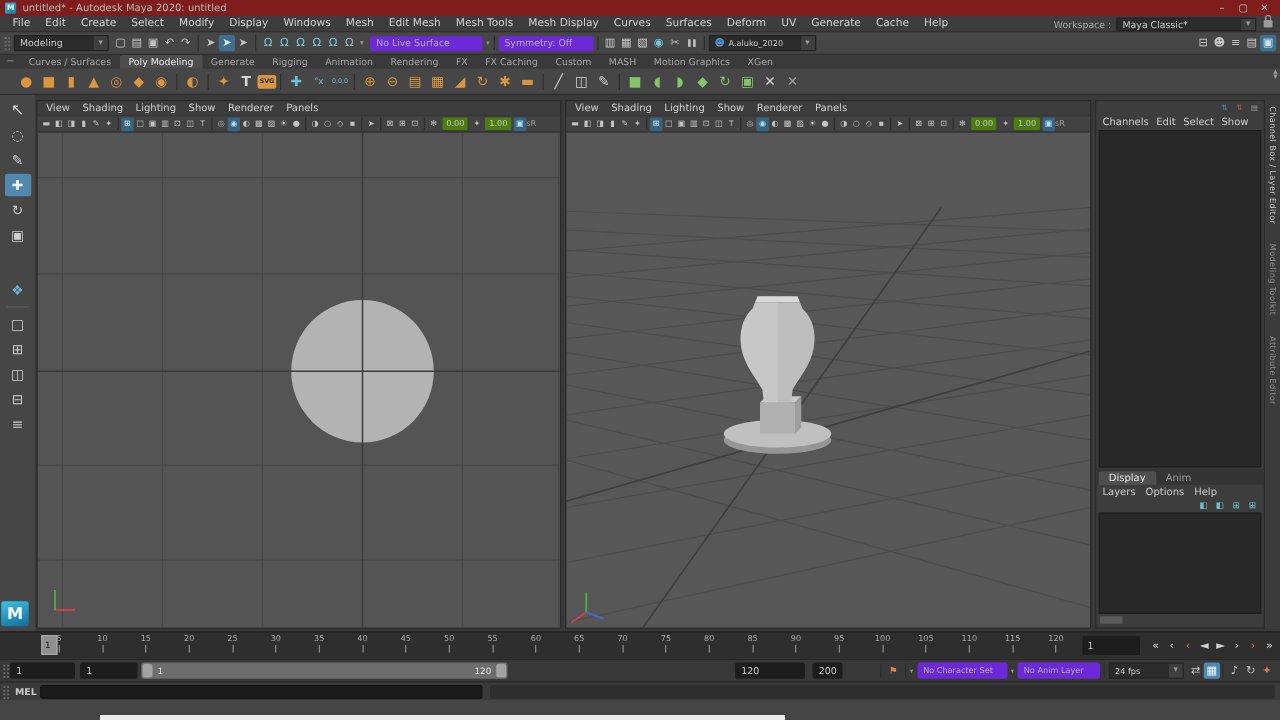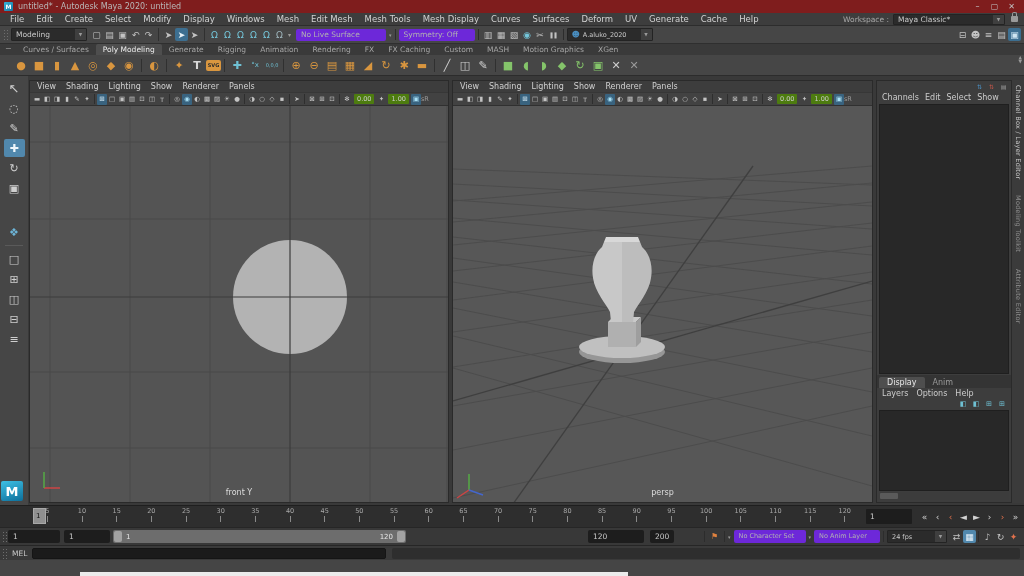--- a/index.html
+++ b/index.html
@@ -112,21 +112,21 @@
             display:flex;align-items:center;}
   .rhandle{width:8px;height:11px;background:#a2a2a2;border-radius:2px;margin:0 1px;flex:none;}
   .rlabel{color:#e6e6e6;font-size:7px;padding:0 3px;}
   .rsextra{position:absolute;left:704px;top:2px;display:flex;align-items:center;gap:3px;height:13px;}
   .rsextra .inset{font-size:6.5px;height:13px;line-height:13px;}
   .vsep{width:1px;height:11px;background:#2c2c2c;flex:none;}
   .smallarrow{font-size:5px;color:#9a9a9a;}
 
   
   .melrow{top:545px;height:15px;background:#3a3a3a;border-top:1px solid #262626;}
-  .mellabel{position:absolute;left:12px;top:3px;font-size:7.5px;color:#c9c9c9;font-weight:normal;}
+  .mellabel{position:absolute;left:12px;top:3px;font-size:7.5px;color:#c9c9c9;font-weight:bold;}
   .melinput{position:absolute;left:32px;top:2px;width:354px;height:11px;background:#1b1b1b;border-radius:2px;
             border:1px solid #151515;box-sizing:border-box;}
   .melout{position:absolute;left:392px;top:2px;width:628px;height:11px;background:#2e2e2e;border-radius:2px;}
   .helpline{top:560px;height:16px;background:#3f4449;border-top:1px solid #2a2a2a;}
   .helptext{position:absolute;left:40px;top:3px;font-size:7.5px;color:#c4c4c4;}
   .whitebar{position:absolute;left:80px;top:572px;width:548px;height:4px;background:#ebebeb;}
 </style>
 </head>
 <body>
 
@@ -382,21 +382,20 @@
         <circle cx="260" cy="191" r="57" fill="#b3b3b3"></circle>
         <g stroke="#3c3c3c" stroke-width="1.2">
           <line x1="260" y1="0" x2="260" y2="398"></line>
           <line x1="0" y1="191" x2="418" y2="191"></line>
         </g>
         <g stroke-width="1.5">
           <line x1="14" y1="382" x2="30" y2="382" stroke="#c44"></line>
           <line x1="14" y1="382" x2="14" y2="366" stroke="#5a4"></line>
         </g>
       </svg>
-      <div class="vplabel">front Y</div>
     </div>
   </div>
 
   <div class="vp" id="vpR">
     <div class="vpmenus">
         <span>View</span>
         <span>Shading</span>
         <span>Lighting</span>
         <span>Show</span>
         <span>Renderer</span>
@@ -484,21 +483,20 @@
           <path d="M151,136 L187,136 L189,141 C197,148 200,160 198,172 C196,186 185,198 181,206 L180,216 L158,216 L157,206 C153,198 142,186 140,172 C138,160 141,148 149,141 Z" fill="#c8c8c8"></path>
           <path d="M151,136 L153,131 L185,131 L187,136 Z" fill="#d8d8d8"></path>
           <path d="M169,136 L187,136 L189,141 C197,148 200,160 198,172 C196,186 185,198 181,206 L180,216 L169,216 Z" fill="#8a8a8a" opacity="0.18"></path>
         </g>
         <g stroke-width="1.5">
           <line x1="16" y1="384" x2="16" y2="368" stroke="#5a4"></line>
           <line x1="16" y1="384" x2="4" y2="392" stroke="#c44"></line>
           <line x1="16" y1="384" x2="30" y2="389" stroke="#46c"></line>
         </g>
       </svg>
-      <div class="vplabel">persp</div>
     </div>
   </div>
 
   <div class="chpanel">
     <div class="chicons">
         <span class="ic" style="color: rgb(74, 144, 196);">⇅</span>
         <span class="ic" style="color: rgb(196, 86, 74);">⇅</span>
         <span class="ic" style="color: rgb(154, 154, 154);">▤</span>
       </div>
     <div class="chmenus">

